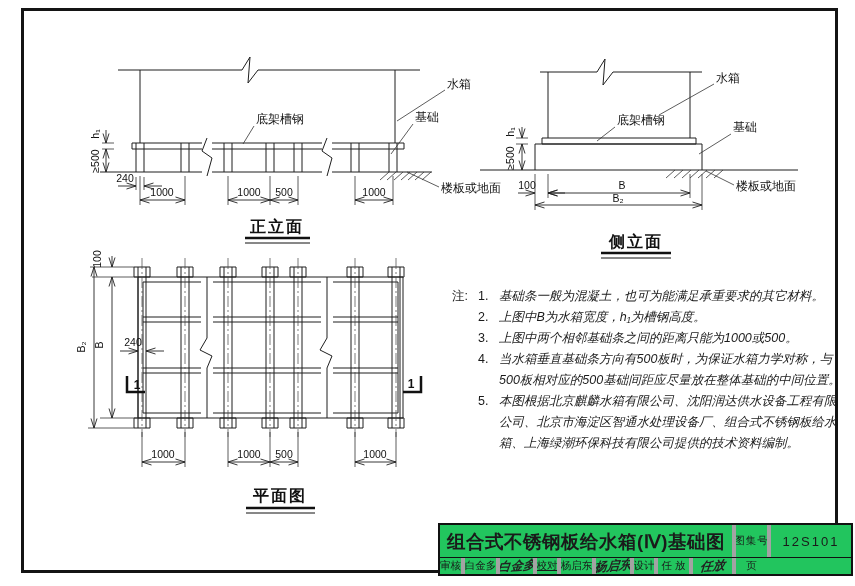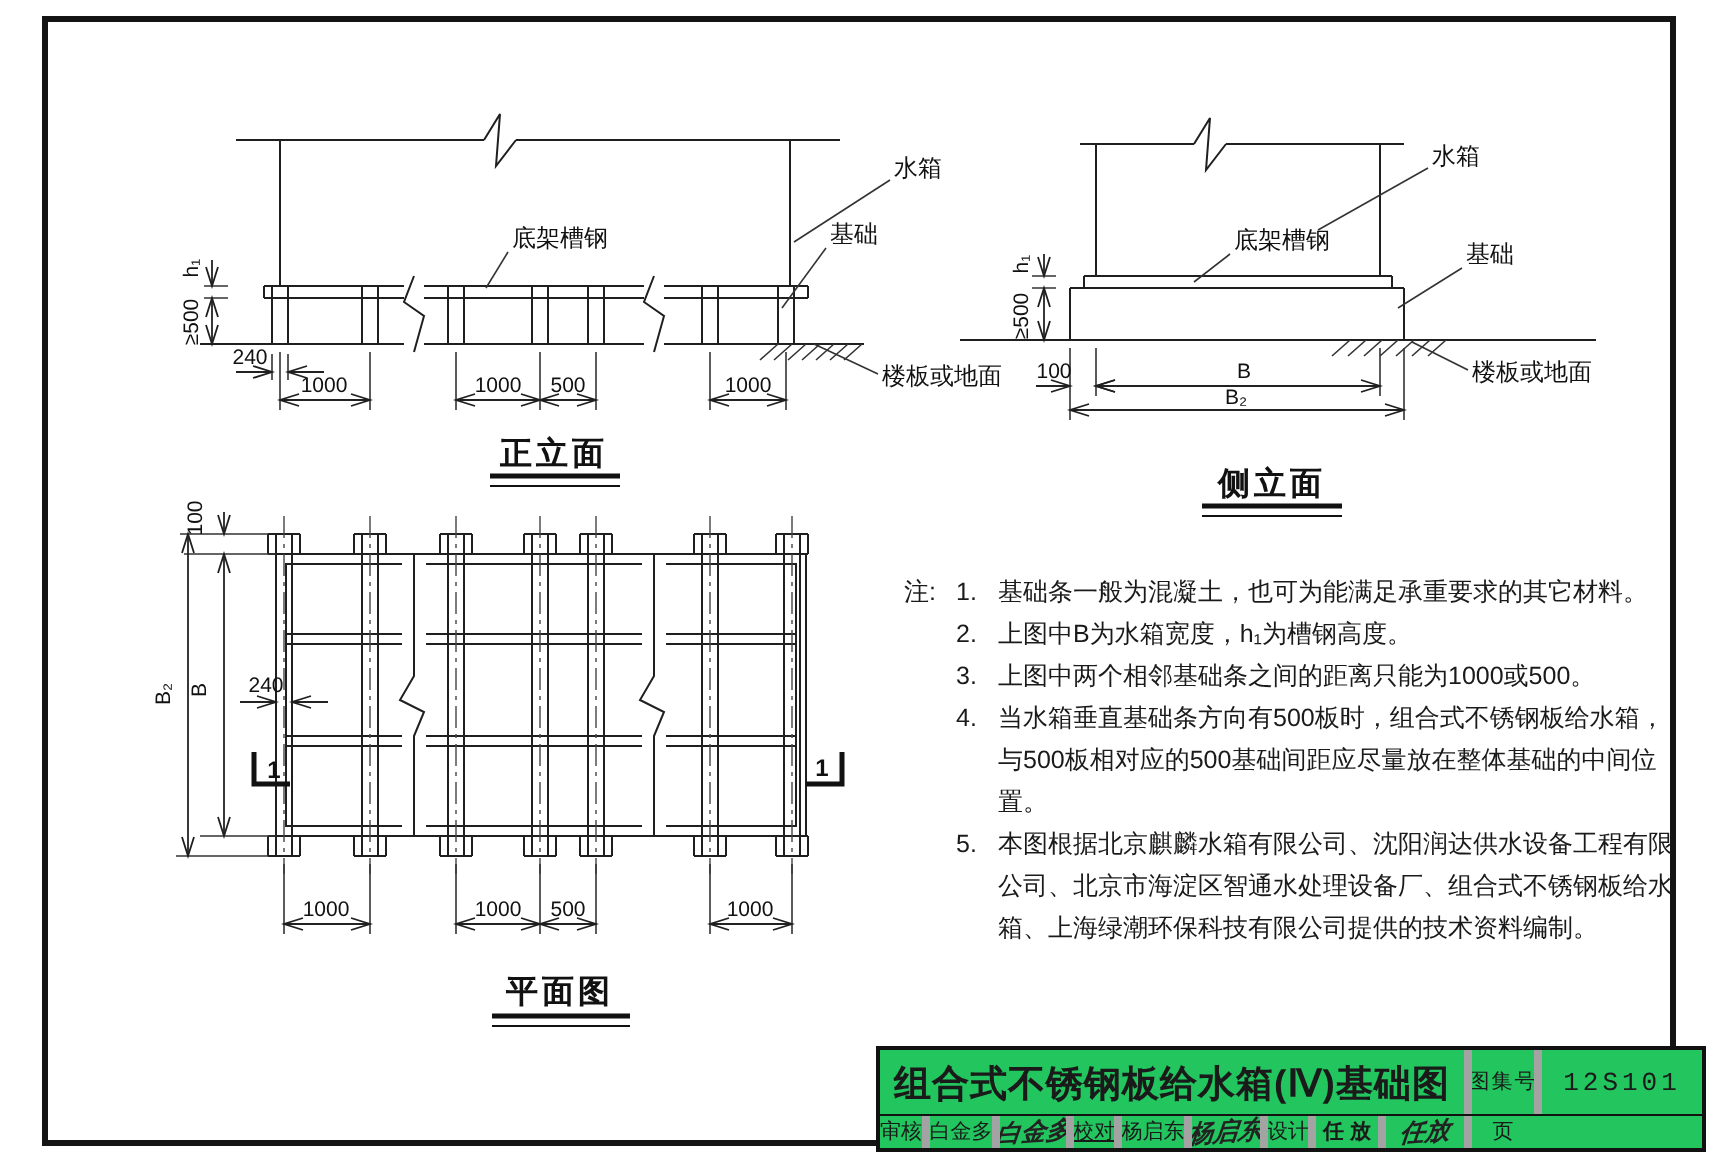--- a/index.html
+++ b/index.html
@@ -25,39 +25,39 @@
   svg .sec{font-size:12px;font-weight:bold;}
 
   .notes{
     position:absolute;left:452px;top:286px;width:392px;
     font-size:12.5px;line-height:21px;display:flex;
   }
   .notes-label{width:26px;flex:none;}
   .notes-body{flex:1;}
   .note-item{display:flex;}
   .note-no{width:21px;flex:none;}
-  .note-text{flex:1;}
+  .note-text{flex:1;font-style:italic;}
 
   .tblock{
     position:absolute;left:438px;top:523px;width:415px;height:53px;
     background:#22c55e;border:2.5px solid #111;box-sizing:border-box;
     display:flex;flex-direction:column;z-index:5;
   }
   .tb-row{display:flex;width:100%;box-sizing:border-box;}
   .tb-row1{height:33px;}
   .tb-row2{height:17px;border-top:1.5px solid #111;flex:1;}
   .tb-cell{
     box-sizing:border-box;border-left:4px solid #a3a3a3;
     display:flex;align-items:center;justify-content:center;
     overflow:hidden;white-space:nowrap;
   }
   .tb-cell:first-child{border-left:none;}
   .tb-title{font-size:18.5px;font-weight:bold;letter-spacing:0.5px;}
   .tb-atlas-label{font-size:10.5px;letter-spacing:1px;}
-  .tb-atlas-no{font-size:13px;font-family:Liberation Mono, monospace;letter-spacing:2px;}
+  .tb-atlas-no{font-size:13px;font-family:Liberation Sans, sans-serif;letter-spacing:2px;}
   .tb-sm{font-size:10.5px;}
   .tb-num{font-size:12px;font-family:"Liberation Serif",serif;letter-spacing:2px;margin-top:20px;}
   .sig{
     font-style:italic;font-weight:bold;font-size:12.5px;
     transform:rotate(-4deg) skewX(-10deg);color:#222;
   }
 </style>
 </head>
 <body>
 
@@ -237,21 +237,21 @@
     <div class="note-item">
       <span class="note-no">2.</span>
       <span class="note-text">上图中B为水箱宽度，h₁为槽钢高度。</span>
     </div>
     <div class="note-item">
       <span class="note-no">3.</span>
       <span class="note-text">上图中两个相邻基础条之间的距离只能为1000或500。</span>
     </div>
     <div class="note-item">
       <span class="note-no">4.</span>
-      <span class="note-text">当水箱垂直基础条方向有500板时，组合式不锈钢板给水箱，与500板相对应的500基础间距应尽量放在整体基础的中间位置。</span>
+      <span class="note-text">当水箱垂直基础条方向有500板时，为保证水箱力学对称，与500板相对应的500基础间距应尽量放在整体基础的中间位置。</span>
     </div>
     <div class="note-item">
       <span class="note-no">5.</span>
       <span class="note-text">本图根据北京麒麟水箱有限公司、沈阳润达供水设备工程有限公司、北京市海淀区智通水处理设备厂、组合式不锈钢板给水箱、上海绿潮环保科技有限公司提供的技术资料编制。</span>
     </div>
   </div>
 </div>
 
 <div class="tblock">
   <div class="tb-row tb-row1">
@@ -264,20 +264,20 @@
     <div class="tb-cell tb-sm" style="width:35px;">白金多</div>
     <div class="tb-cell" style="width:37px;">
         <span class="sig">白金多</span>
       </div>
     <div class="tb-cell tb-sm" style="width:24px;text-decoration:underline;">校对</div>
     <div class="tb-cell tb-sm" style="width:35px;">杨启东</div>
     <div class="tb-cell" style="width:38px;">
         <span class="sig">杨启东</span>
       </div>
     <div class="tb-cell tb-sm" style="width:24px;text-align:right;">设计</div>
-    <div class="tb-cell tb-sm" style="width:35px;font-weight:bold;">任 放</div>
+    <div class="tb-cell tb-sm" style="width:35px;">任 放</div>
     <div class="tb-cell" style="width:43px;">
         <span class="sig">任放</span>
       </div>
     <div class="tb-cell tb-sm" style="width:35px;">页</div>
     <div class="tb-cell tb-num" style="width:88px;flex:1;">24</div>
   </div>
 </div>
 
 </body></html>

